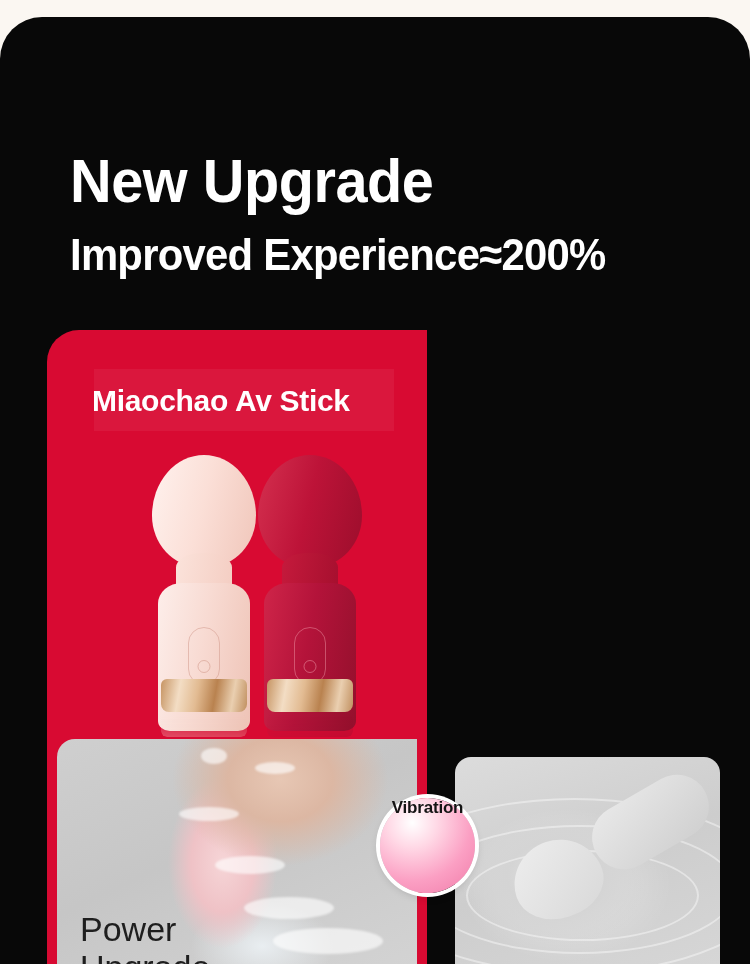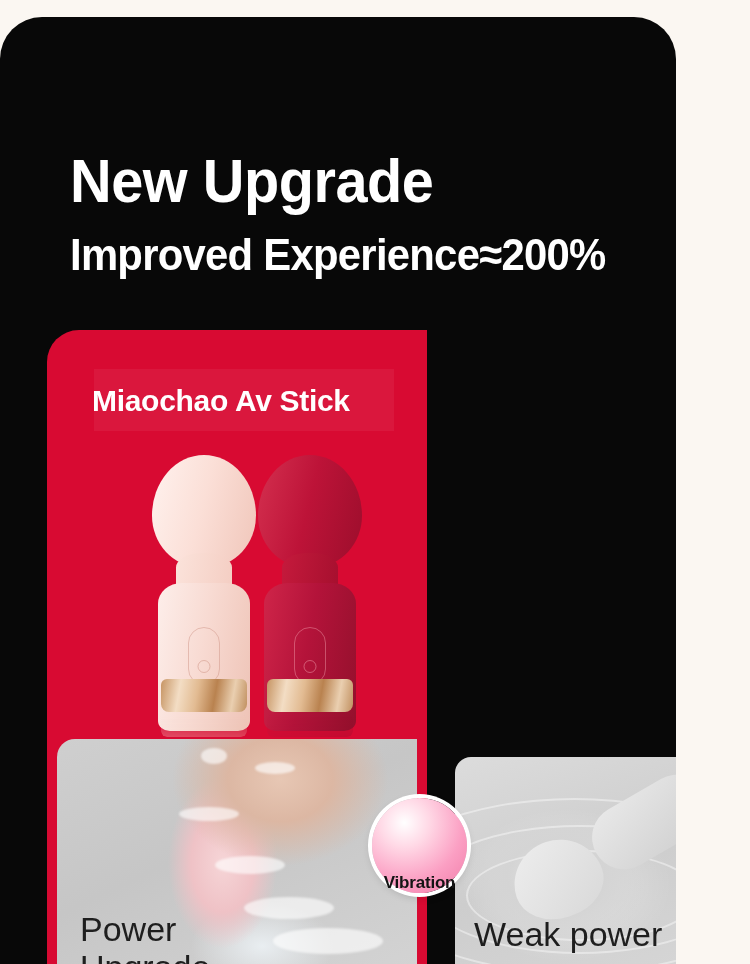--- a/index.html
+++ b/index.html
@@ -6,21 +6,21 @@
   html, body {
     width:750px; height:964px;
     background:#fbf7f2;
     font-family:"Liberation Sans", sans-serif;
     overflow:hidden;
   }
 
   
   #poster {
     position:absolute; left:0; top:17px;
-    width:676px; height:947px;
+    width:750px; height:947px;
     background:#080808;
     border-radius:42px 42px 0 0;
     overflow:hidden;
   }
 
   
   .headline {
     position:absolute; left:70px; top:133px;
     font-size:62px; font-weight:bold; color:#ffffff;
     letter-spacing:-0.5px; line-height:1;
@@ -181,26 +181,26 @@
     border-radius:36px;
     transform:rotate(-30deg);
   }
   #weak-label {
     position:absolute; left:474px; top:898px;
     font-size:34px; color:#1e1e1e; white-space:nowrap;
   }
 
   
   #vib-badge {
-    position:absolute; left:372px; top:781px;
+    position:absolute; left:380px; top:781px;
     width:95px; height:95px; border-radius:50%;
     background:
       radial-gradient(circle at 34% 26%, #ffffff 0%, #ffd9e6 26%, #fb9fc3 62%, #f07aa8 100%);
     box-shadow:0 0 0 4px #ffffff, 0 3px 10px rgba(0,0,0,0.22);
-    display:flex; align-items:flex-end; justify-content:center;
+    display:flex; align-items:flex-start; justify-content:center;
   }
   #vib-text {
     font-size:17px; font-weight:bold; color:#141414;
     letter-spacing:-0.2px;
   }
 </style>
 </head>
 <body>
 
 <div id="poster">
@@ -209,21 +209,20 @@
   <div class="subhead">Improved Experience≈200%</div>
 
 
   <div id="weak-photo">
     <div class="ripple" style="left:-30%;top:20%;width:150%;height:85%;"></div>
     <div class="ripple" style="left:-12%;top:33%;width:118%;height:62%;"></div>
     <div class="ripple" style="left:4%;top:45%;width:88%;height:44%;"></div>
     <div id="weak-wand-body"></div>
     <div id="weak-wand-head"></div>
   </div>
-  <div id="weak-label">Weak power</div>
 
   <div id="red-card"></div>
   <div id="title-patch"></div>
   <div id="product-title">Miaochao Av Stick</div>
 
   <div class="wand big skin-pink" id="wand-big-pink">
     <div class="head"></div>
     <div class="neck"></div>
     <div class="body"></div>
     <div class="ctrl"></div>

